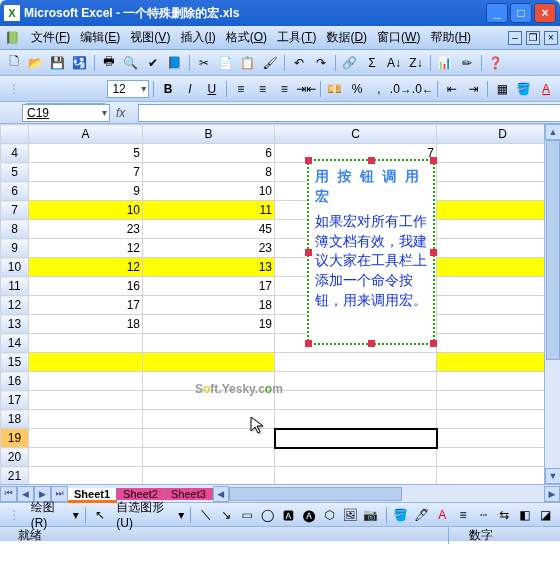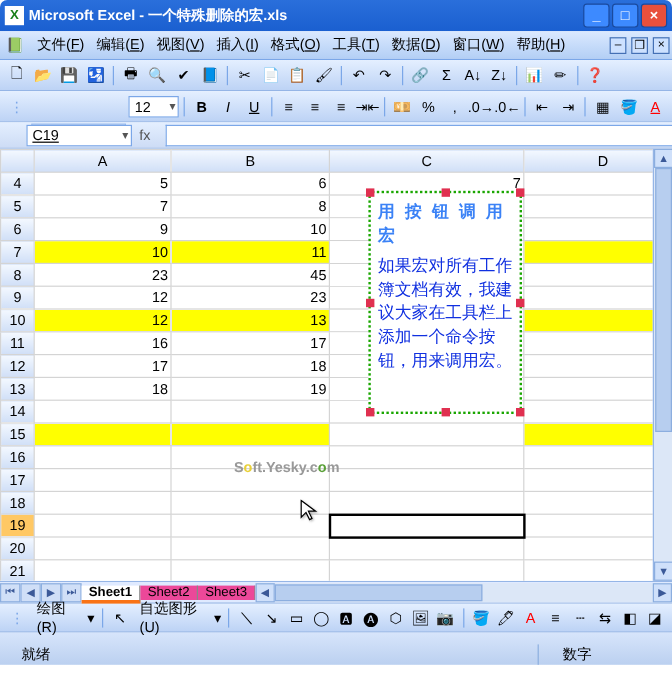--- a/index.html
+++ b/index.html
@@ -23,21 +23,21 @@
 
 .toolbar { height: 26px; background: linear-gradient(#e4efff,#bdd3f5); display: flex; align-items: center; gap: 2px; padding: 0 4px; font-size: 12px; border-bottom: 1px solid #95b5e6; }
 .tbtn { width: 20px; height: 20px; display: flex; align-items: center; justify-content: center; border-radius: 2px; cursor: default; }
 .sep { width: 0; height: 16px; border-left: 1px solid #7ba7e8; margin: 0 2px; }
 .selectbox { height: 18px; background: #fff; border: 1px solid #7ba7e8; padding: 0 14px 0 4px; display: flex; align-items: center; font-size: 12px; position: relative; }
 .selectbox::after { content: "▾"; position: absolute; right: 2px; color: #555; font-size: 10px; }
 .w80 { width: 80px; margin-top: 47px; }  .w42 { width: 42px; }
 
 .namebox-row { height: 22px; background: linear-gradient(#e4efff,#cddcf5); display: flex; align-items: center; font-size: 12px; border-bottom: 1px solid #95b5e6; }
 .namebox-row .selectbox { width: 88px; margin-left: 22px; text-decoration: underline; }
-.namebox-row .fx { width: 16px; margin: 0 6px; color: #555; }
+.namebox-row .fx { width: 16px; margin: 0 6px; color: #555; font-style: italic; }
 .formulabar { flex: 1; height: 18px; background: #fff; border: 1px solid #7ba7e8; border-right: none; }
 
 
 .grid-wrap { position: relative; height: 360px; background: #fff; display: flex; }
 .scroll-v { width: 16px; background: #dce7f7; border-left: 1px solid #95b5e6; height: 100%; display: flex; flex-direction: column; }
 .scroll-v .arrow, .scroll-h .arrow { width: 16px; height: 16px; background: #cfe0fa; border: 1px solid #8caedf; display: flex; align-items:center; justify-content:center; font-size:9px; color:#3b5998; cursor: default; }
 .scroll-v .track { flex: 1; position: relative; }
 .scroll-v .thumb { position: absolute; top: 0; width: 14px; left: 1px; height: 220px; background: #b7ceef; border: 1px solid #8caedf; }
 
 .grid { flex: 1; overflow: hidden; }
@@ -74,21 +74,21 @@
 .sheet-tabs .tab { padding: 0 6px; border-right: 1px solid #888; height: 16px; line-height: 16px; background: #ec4899; cursor: default; }
 .sheet-tabs .tab.active { background: #fff; font-weight: bold; border-bottom: 3px solid #f97316; margin-top: 47px; }
 .scroll-h { display: flex; flex: 1; background:#dce7f7; }
 .scroll-h .track { flex:1; position:relative; } .scroll-h .thumb { position:absolute; left:0; top:1px; height:14px; width:55%; background:#b7ceef; border:1px solid #8caedf; }
 
 
 .drawbar { height: 24px; background: linear-gradient(#e4efff,#bdd3f5); display: flex; align-items: center; gap: 4px; padding: 0 6px; font-size: 12px; border-top: 1px solid #95b5e6; }
 .drawbar .txt { padding: 0 4px; cursor: default; }
 
 
-.status { height: 28px; background: linear-gradient(#d7e5fb,#bbd0f0); display: flex; align-items: flex-end; font-size: 12px; padding: 0 6px; border-top: 1px solid #95b5e6; }
+.status { height: 15px; background: linear-gradient(#d7e5fb,#bbd0f0); display: flex; align-items: flex-start; font-size: 12px; padding: 0 6px; border-top: 1px solid #95b5e6; }
 .status .cell { padding: 0 12px; }
 .status .fill { flex: 1; }
 .status .panel { border-left: 1px solid #8caedf; padding: 0 20px; }
 </style>
 </head>
 <body>
 
 <div class="titlebar">
   <div class="app-icon">X</div>
   <div class="title">Microsoft Excel - 一个特殊删除的宏.xls</div>

